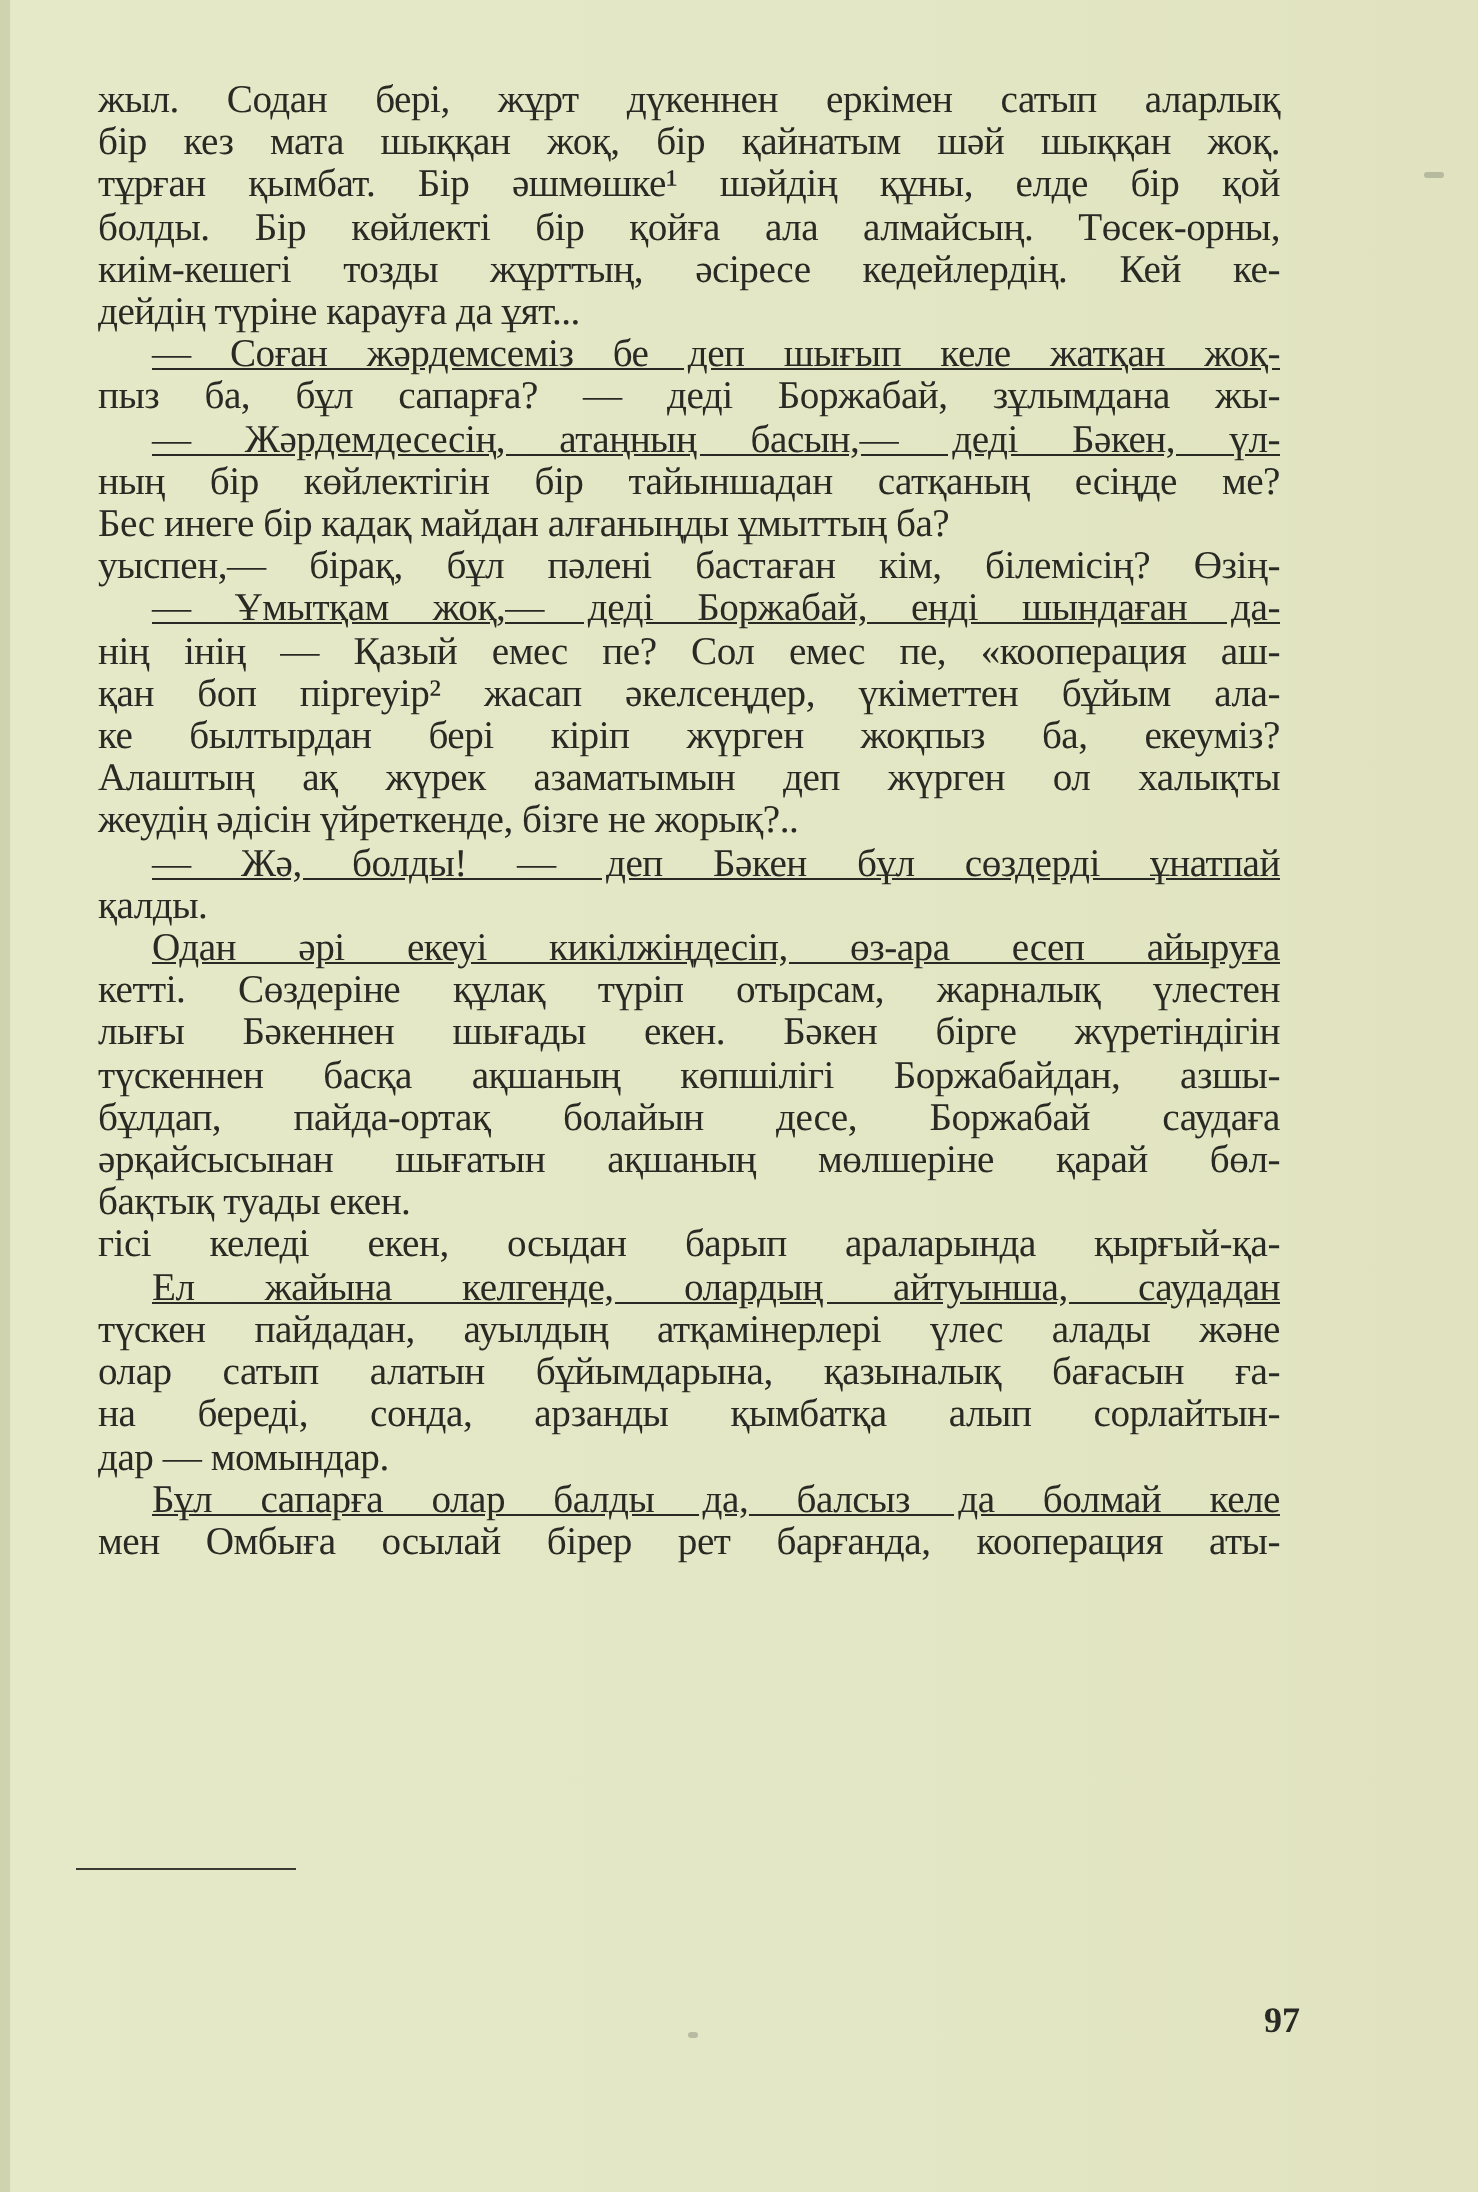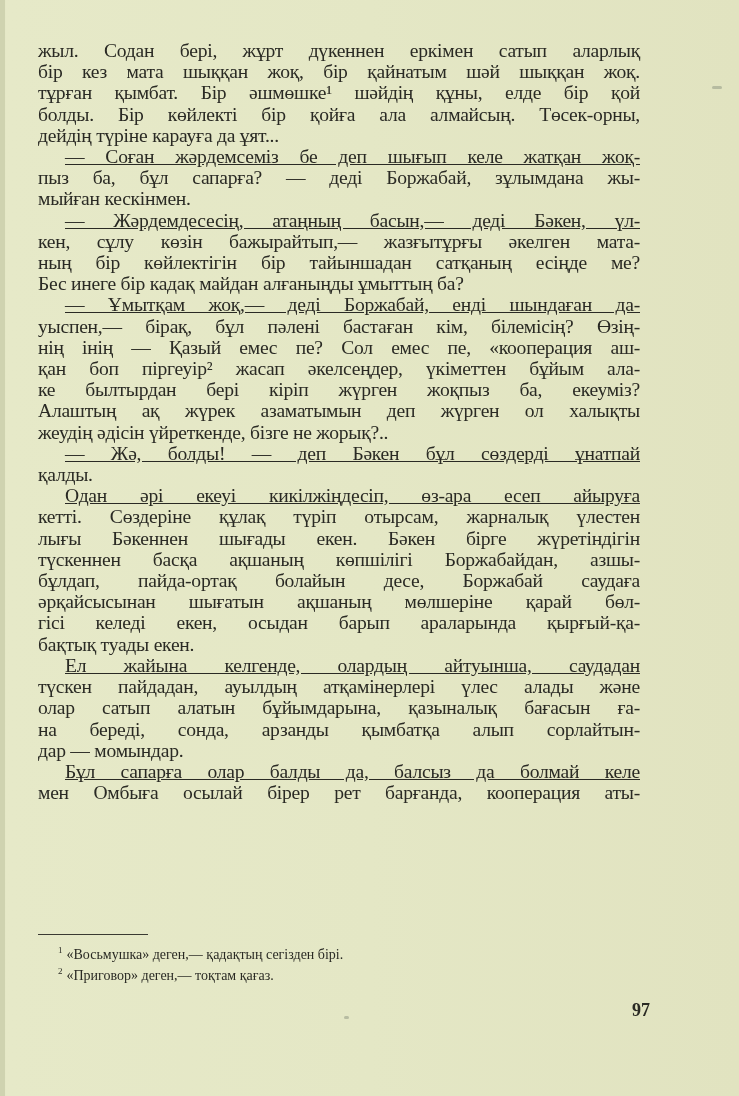--- a/index.html
+++ b/index.html
@@ -17,21 +17,21 @@
   .edge {
     position: absolute; left: 0; top: 0; width: 5px; height: 1096px;
     background: #cfd3b0;
   }
   .text {
     position: absolute; left: 38px; top: 40px; width: 602px;
     font-size: 19.6px; line-height: 21.2px;
     text-align: justify;
     letter-spacing: -0.25px;
   }
-  .line { display: block; white-space: nowrap; text-align-last: justify; text-align: justify; }
+  .line { display: block; white-space: nowrap; text-align-last: justify; text-align: justify; margin-left: 11px; }
   .line.last { text-align-last: left; }
   .indent { padding-left: 27px; text-decoration: underline; }
   .rule {
     position: absolute; left: 38px; top: 934px; width: 110px; height: 1px;
     background: #3a3a32;
   }
   .notes {
     position: absolute; left: 58px; top: 942px; width: 560px;
     font-size: 14px; line-height: 17px;
   }
@@ -49,55 +49,50 @@
 <div class="page">
   <div class="edge"></div>
   <div class="speck" style="left:712px;top:86px;width:10px;height:3px;"></div>
   <div class="speck" style="left:344px;top:1016px;width:5px;height:3px;"></div>
 
   <div class="text" id="body">
       <span class="line">жыл. Содан бері, жұрт дүкеннен еркімен сатып аларлық</span>
       <span class="line">бір кез мата шыққан жоқ, бір қайнатым шәй шыққан жоқ.</span>
       <span class="line">тұрған қымбат. Бір әшмөшке¹ шәйдің құны, елде бір қой</span>
       <span class="line">болды. Бір көйлекті бір қойға ала алмайсың. Төсек-орны,</span>
+      <span class="line">киім-кешегі тозды жұрттың, әсіресе кедейлердің. Кей ке-</span>
       <span class="line last">дейдің түріне карауға да ұят...</span>
       <span class="line indent">— Соған жәрдемсеміз бе деп шығып келе жатқан жоқ-</span>
       <span class="line">пыз ба, бұл сапарға? — деді Боржабай, зұлымдана жы-</span>
-      <span class="line last">мыйған кескінмен.</span>
       <span class="line indent">— Жәрдемдесесің, атаңның басын,— деді Бәкен, үл-</span>
-      <span class="line">кен, сұлу көзін бажырайтып,— жазғытұрғы әкелген мата-</span>
       <span class="line">ның бір көйлектігін бір тайыншадан сатқаның есіңде ме?</span>
       <span class="line last">Бес инеге бір кадақ майдан алғаныңды ұмыттың ба?</span>
+      <span class="line">уыспен,— бірақ, бұл пәлені бастаған кім, білемісің? Өзің-</span>
       <span class="line indent">— Ұмытқам жоқ,— деді Боржабай, енді шындаған да-</span>
-      <span class="line">уыспен,— бірақ, бұл пәлені бастаған кім, білемісің? Өзің-</span>
       <span class="line">нің інің — Қазый емес пе? Сол емес пе, «кооперация аш-</span>
       <span class="line">қан боп піргеуір² жасап әкелсеңдер, үкіметтен бұйым ала-</span>
       <span class="line">ке былтырдан бері кіріп жүрген жоқпыз ба, екеуміз?</span>
       <span class="line">Алаштың ақ жүрек азаматымын деп жүрген ол халықты</span>
       <span class="line last">жеудің әдісін үйреткенде, бізге не жорық?..</span>
       <span class="line indent">— Жә, болды! — деп Бәкен бұл сөздерді ұнатпай</span>
       <span class="line last">қалды.</span>
       <span class="line indent">Одан әрі екеуі кикілжіңдесіп, өз-ара есеп айыруға</span>
       <span class="line">кетті. Сөздеріне құлақ түріп отырсам, жарналық үлестен</span>
       <span class="line">лығы Бәкеннен шығады екен. Бәкен бірге жүретіндігін</span>
       <span class="line">түскеннен басқа ақшаның көпшілігі Боржабайдан, азшы-</span>
       <span class="line">бұлдап, пайда-ортақ болайын десе, Боржабай саудаға</span>
       <span class="line">әрқайсысынан шығатын ақшаның мөлшеріне қарай бөл-</span>
+      <span class="line last">бақтық туады екен.</span>
       <span class="line">гісі келеді екен, осыдан барып араларында қырғый-қа-</span>
-      <span class="line last">бақтық туады екен.</span>
       <span class="line indent">Ел жайына келгенде, олардың айтуынша, саудадан</span>
       <span class="line">түскен пайдадан, ауылдың атқамінерлері үлес алады және</span>
       <span class="line">олар сатып алатын бұйымдарына, қазыналық бағасын ға-</span>
       <span class="line">на береді, сонда, арзанды қымбатқа алып сорлайтын-</span>
       <span class="line last">дар — момындар.</span>
       <span class="line indent">Бұл сапарға олар балды да, балсыз да болмай келе</span>
       <span class="line">мен Омбыға осылай бірер рет барғанда, кооперация аты-</span>
     </div>
 
   <div class="rule"></div>
 
-  <div class="notes">
-    <span class="note"><sup>1</sup><span>«Восьмушка» деген,— қадақтың сегізден бірі.</span></span>
-    <span class="note"><sup>2</sup><span>«Приговор» деген,— тоқтам қағаз.</span></span>
-  </div>
 
   <div class="pagenum">97</div>
 </div>
 
 </body></html>

